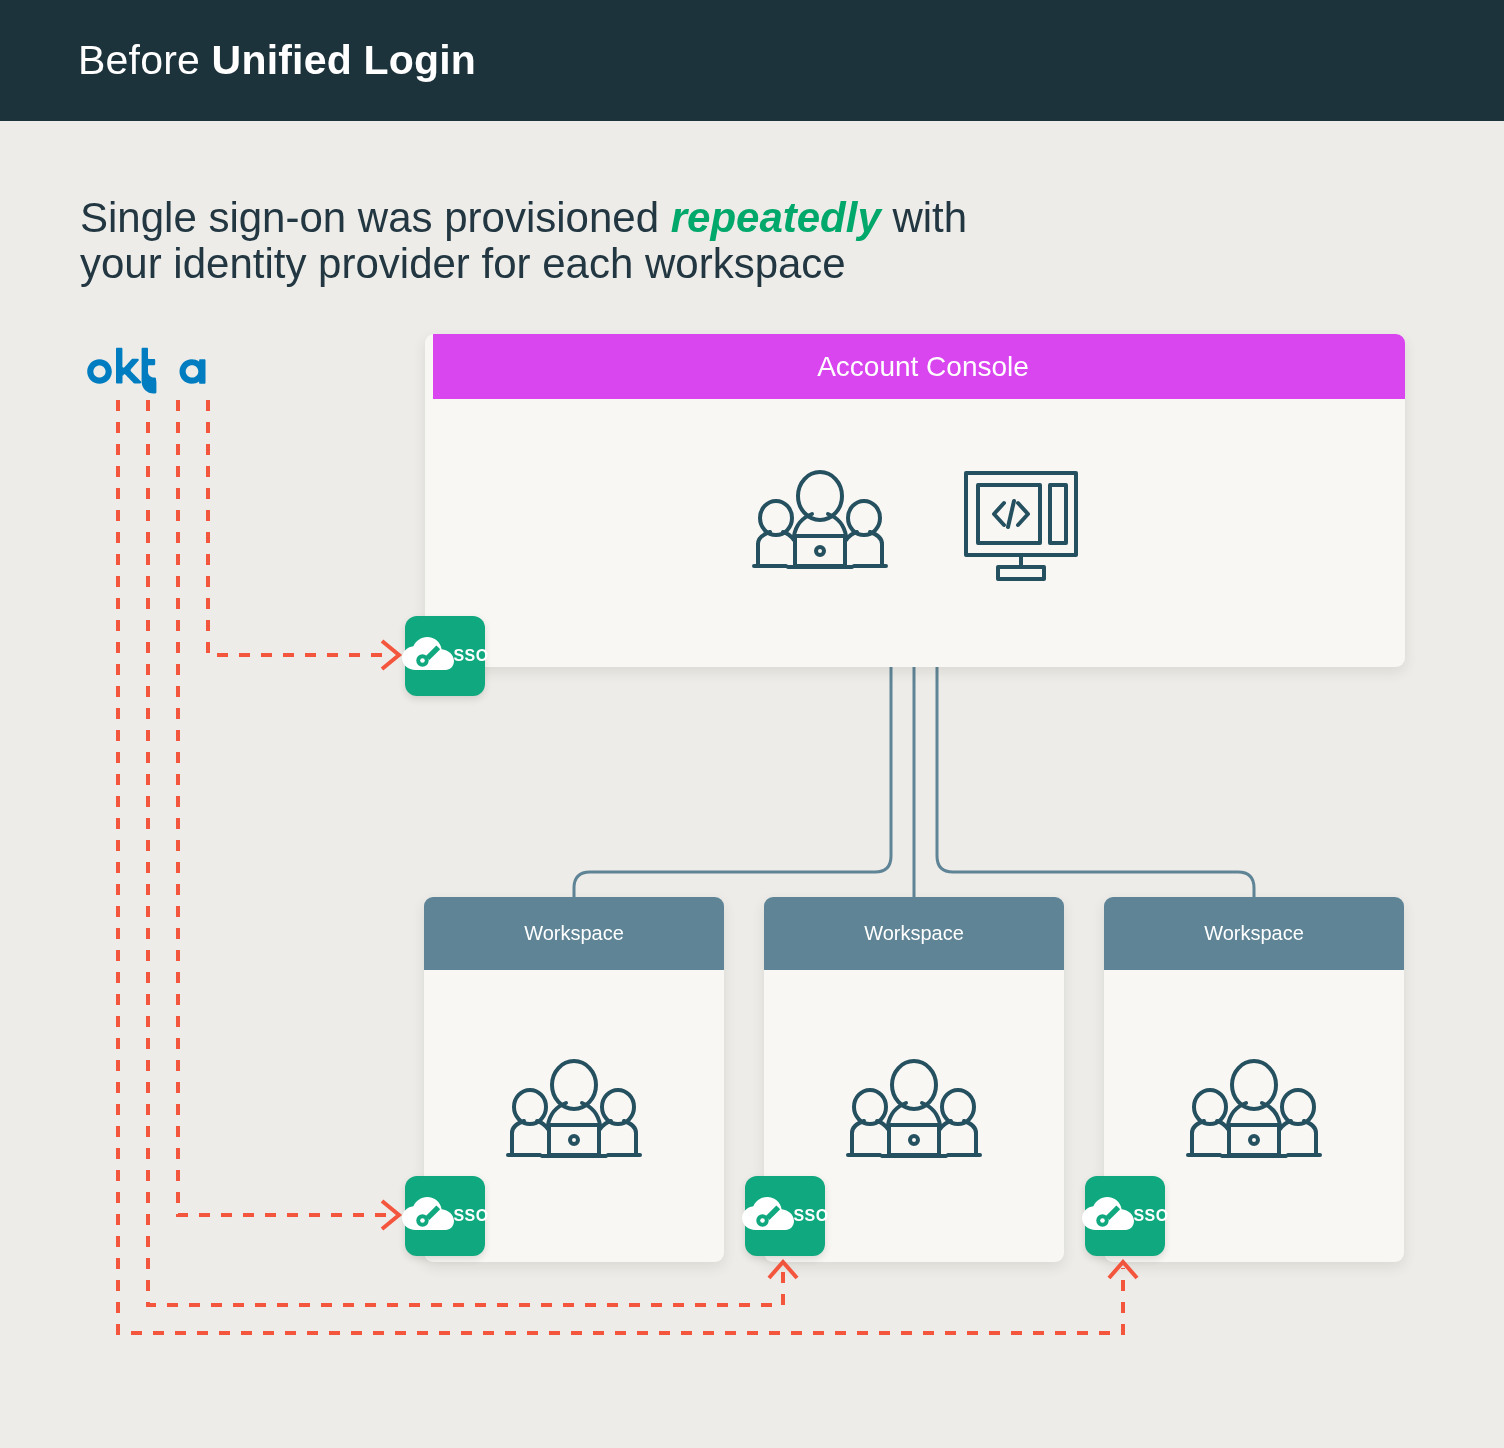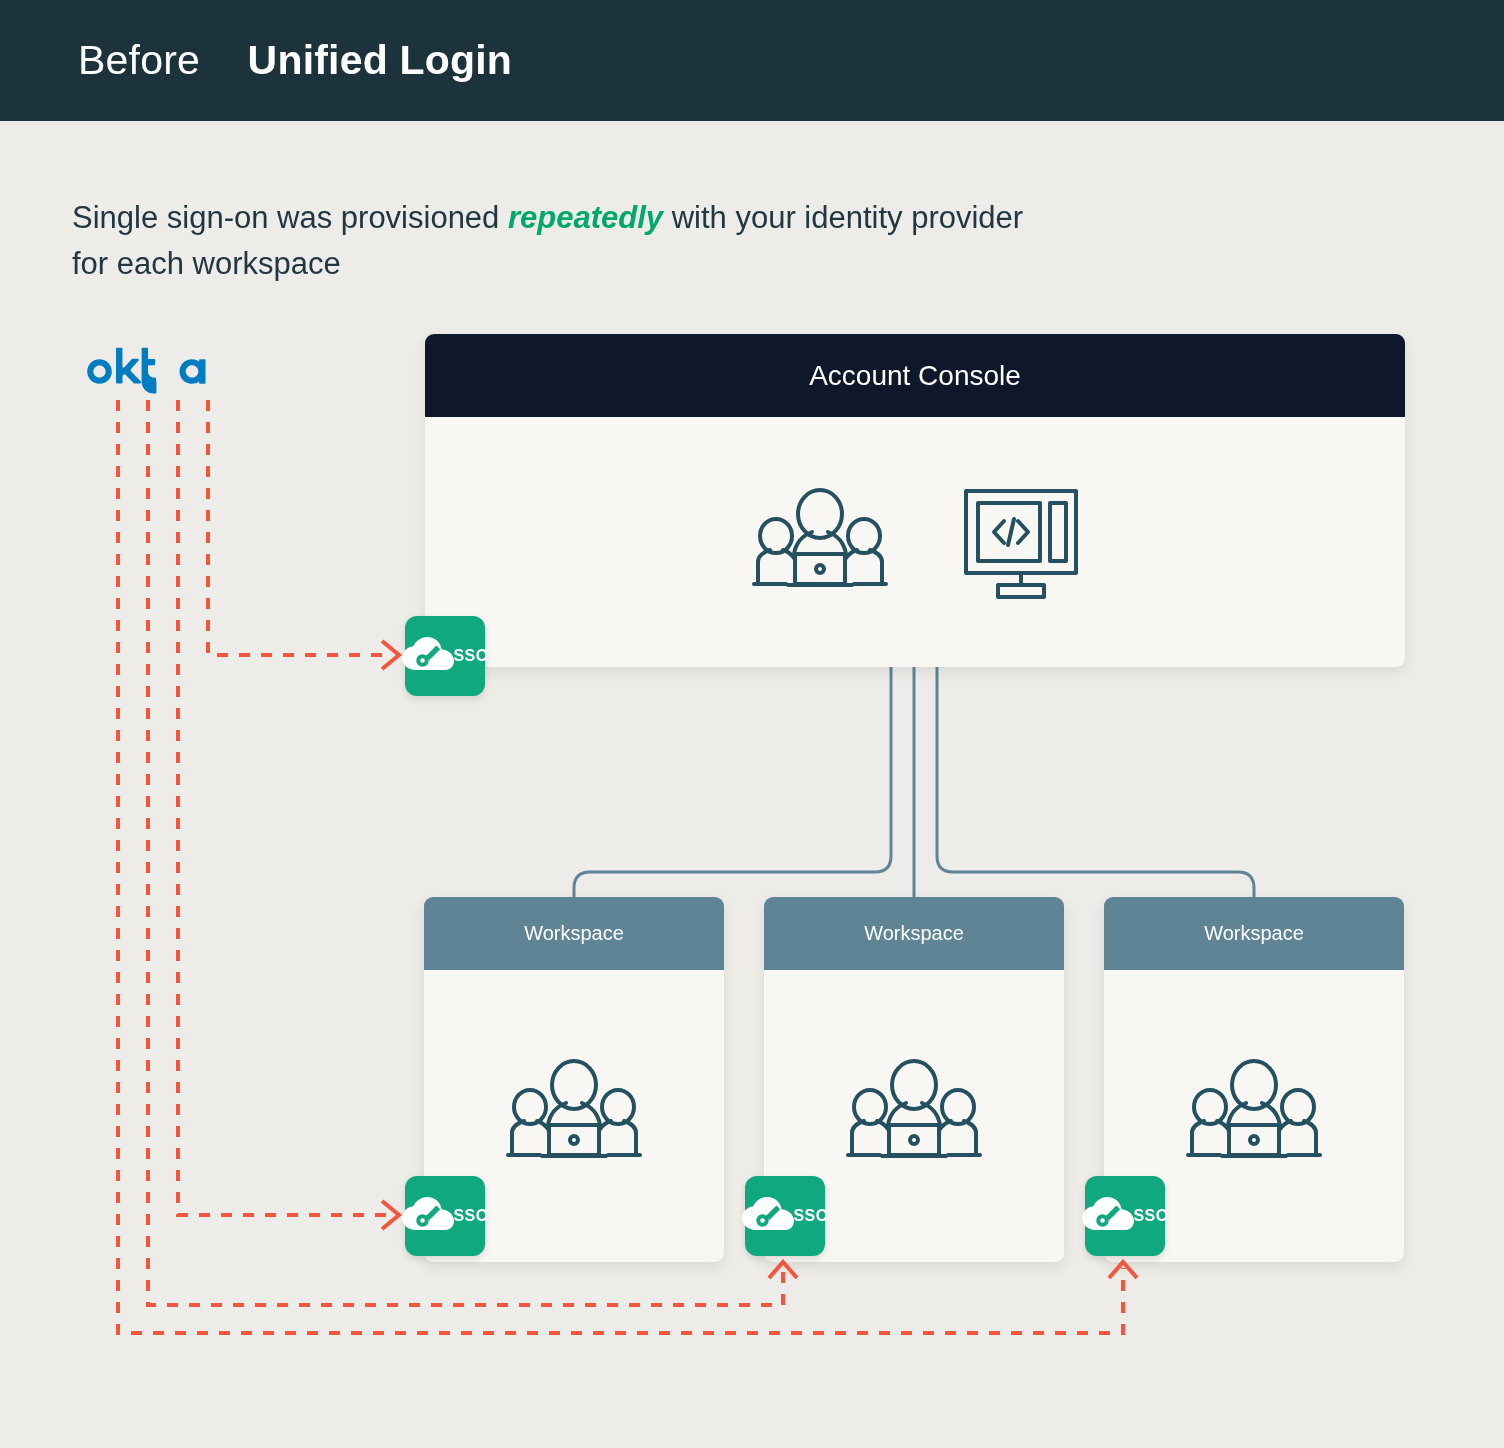--- a/index.html
+++ b/index.html
@@ -15,26 +15,26 @@
   .header-bar {
     position: absolute; left: 0; top: 0; width: 1504px; height: 121px;
     background: #1D333C;
     display: flex; align-items: center;
   }
   .header-title {
     margin-left: 78px;
     font-size: 41px; color: #FFFFFF; letter-spacing: .2px;
     font-weight: 400; white-space: pre;
   }
-  .header-title b { font-weight: 700; margin-left: 36px; }
+  .header-title b { font-weight: 700; }
 
   
   .subtitle {
-    position: absolute; left: 72px; top: 195px; width: 960px;
-    font-size: 31px; line-height: 46px; color: #223741; font-weight: 400;
+    position: absolute; left: 80px; top: 195px; width: 960px;
+    font-size: 42px; line-height: 46px; color: #223741; font-weight: 400;
   }
   .subtitle em {
     color: #00A86B; font-style: italic; font-weight: 700;
   }
 
   
   .okta-logo {
     position: absolute; left: 82px; top: 347px;
     width: 132px; height: 48px;
   }
@@ -59,21 +59,21 @@
     display: flex; align-items: center; justify-content: center;
     color: #FFFFFF;
   }
   .card-body {
     width: 100%;
     display: flex; align-items: center; justify-content: center;
     gap: 72px;
   }
 
   #account-console { left: 425px; top: 334px; width: 980px; height: 333px; }
-  #account-console .card-head { height: 83px; background: #0f172a; font-size: 28px; }
+  #account-console .card-head { height: 65px; background: #d946ef; font-size: 28px; margin-left: 8px; }
   #account-console .card-body { height: 256px; }
 
   .ws-card { top: 897px; width: 300px; height: 365px; }
   .ws-card .card-head { height: 73px; background: #5E8496; font-size: 20px; }
   .ws-card .card-body { height: 292px; }
   #workspace-1 { left: 424px; }
   #workspace-2 { left: 764px; }
   #workspace-3 { left: 1104px; }
 
   

